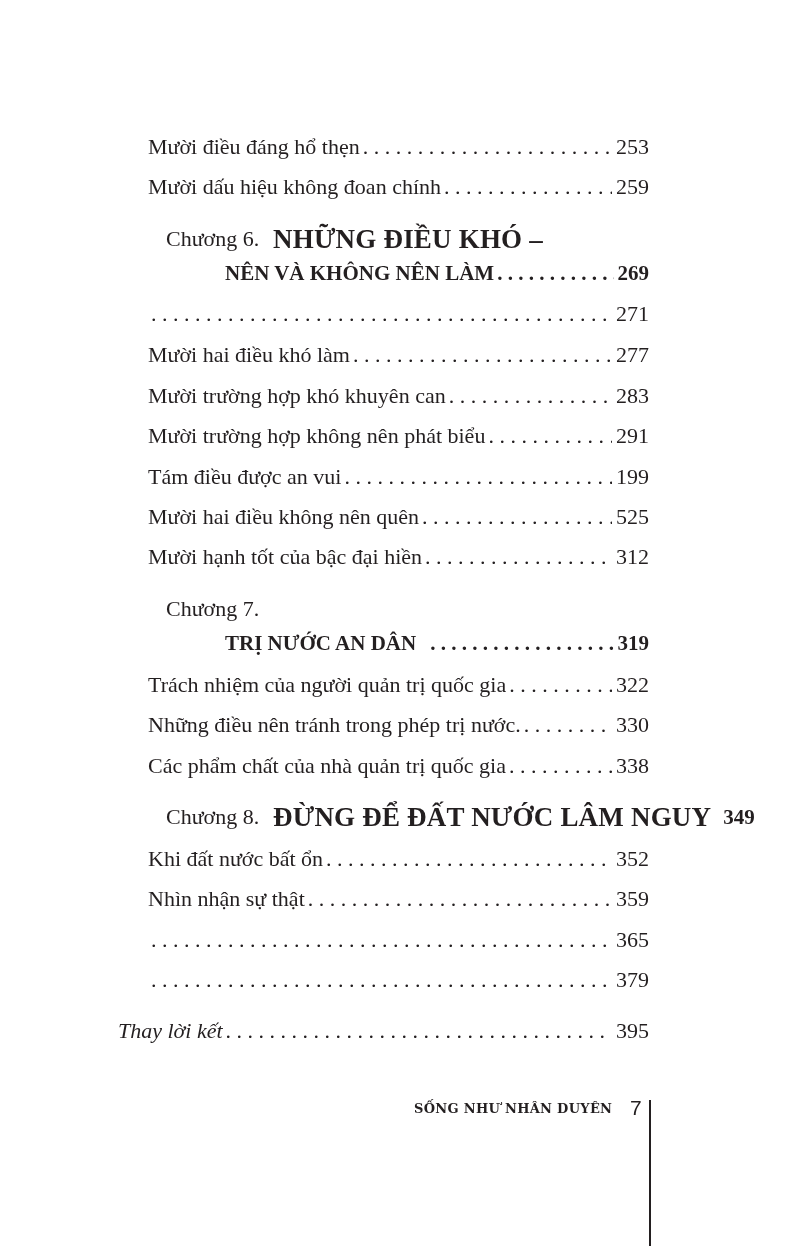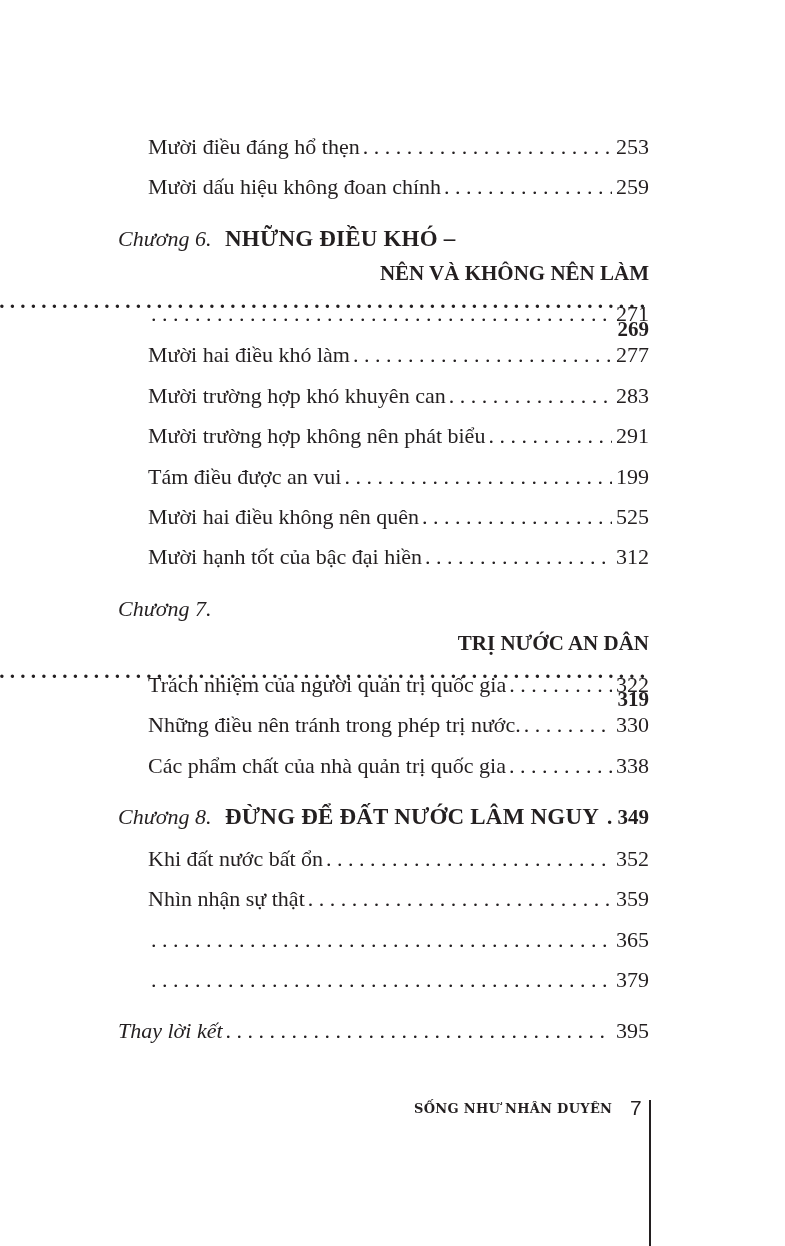--- a/index.html
+++ b/index.html
@@ -28,24 +28,24 @@
       overflow: hidden;
       margin: 0 4px 0 3px;
       letter-spacing: 3.2px;
       color: #231f20;
     }
     .dots::before {
       content: ". . . . . . . . . . . . . . . . . . . . . . . . . . . . . . . . . . . . . . . . . . . . . . . . . . . . . . . . . . . . . . . . . . . . . . . . . . . . . . . . . . . . . . . . . . . . . . . . . . . . . . . . . . . . . . . . . . .";
       letter-spacing: 0px;
     }
     .page { flex: 0 0 auto; text-align: right; }
-    .chap-line2 { left: 225px; width: 424px; font-weight: bold; font-size: 21px; flex-direction: column; }
+    .chap-line2 { left: 225px; width: 424px; font-weight: bold; font-size: 21px; }
     .chap-line1-row { left: 118px; width: 531px; }
-    .chap-line1-row .lbl { font-style: italic; font-weight: normal; font-size: 22px; width: 107px; flex: 0 0 107px; }
-    .chap-line1-row .t { font-weight: bold; font-size: 23px; letter-spacing: 0.2px; }
+    .chap-line1-row .lbl { font-weight: normal; font-size: 22px; width: 107px; flex: 0 0 107px; margin-left: 48px; }
+    .chap-line1-row .t { font-weight: bold; font-size: 27px; letter-spacing: 0.2px; }
     .chap-line1-row .dots, .chap-line1-row .page { font-weight: bold; font-size: 21px; }
     .italic-row .title { font-style: italic; }
     .footer {
       position: absolute; left: 414px; top: 1098px;
       font-family: "DejaVu Serif", serif;
       font-weight: bold; font-size: 13px; letter-spacing: 0.3px;
       line-height: 22px;
     }
     .footer-num {
       position: absolute; left: 630px; top: 1095px;

